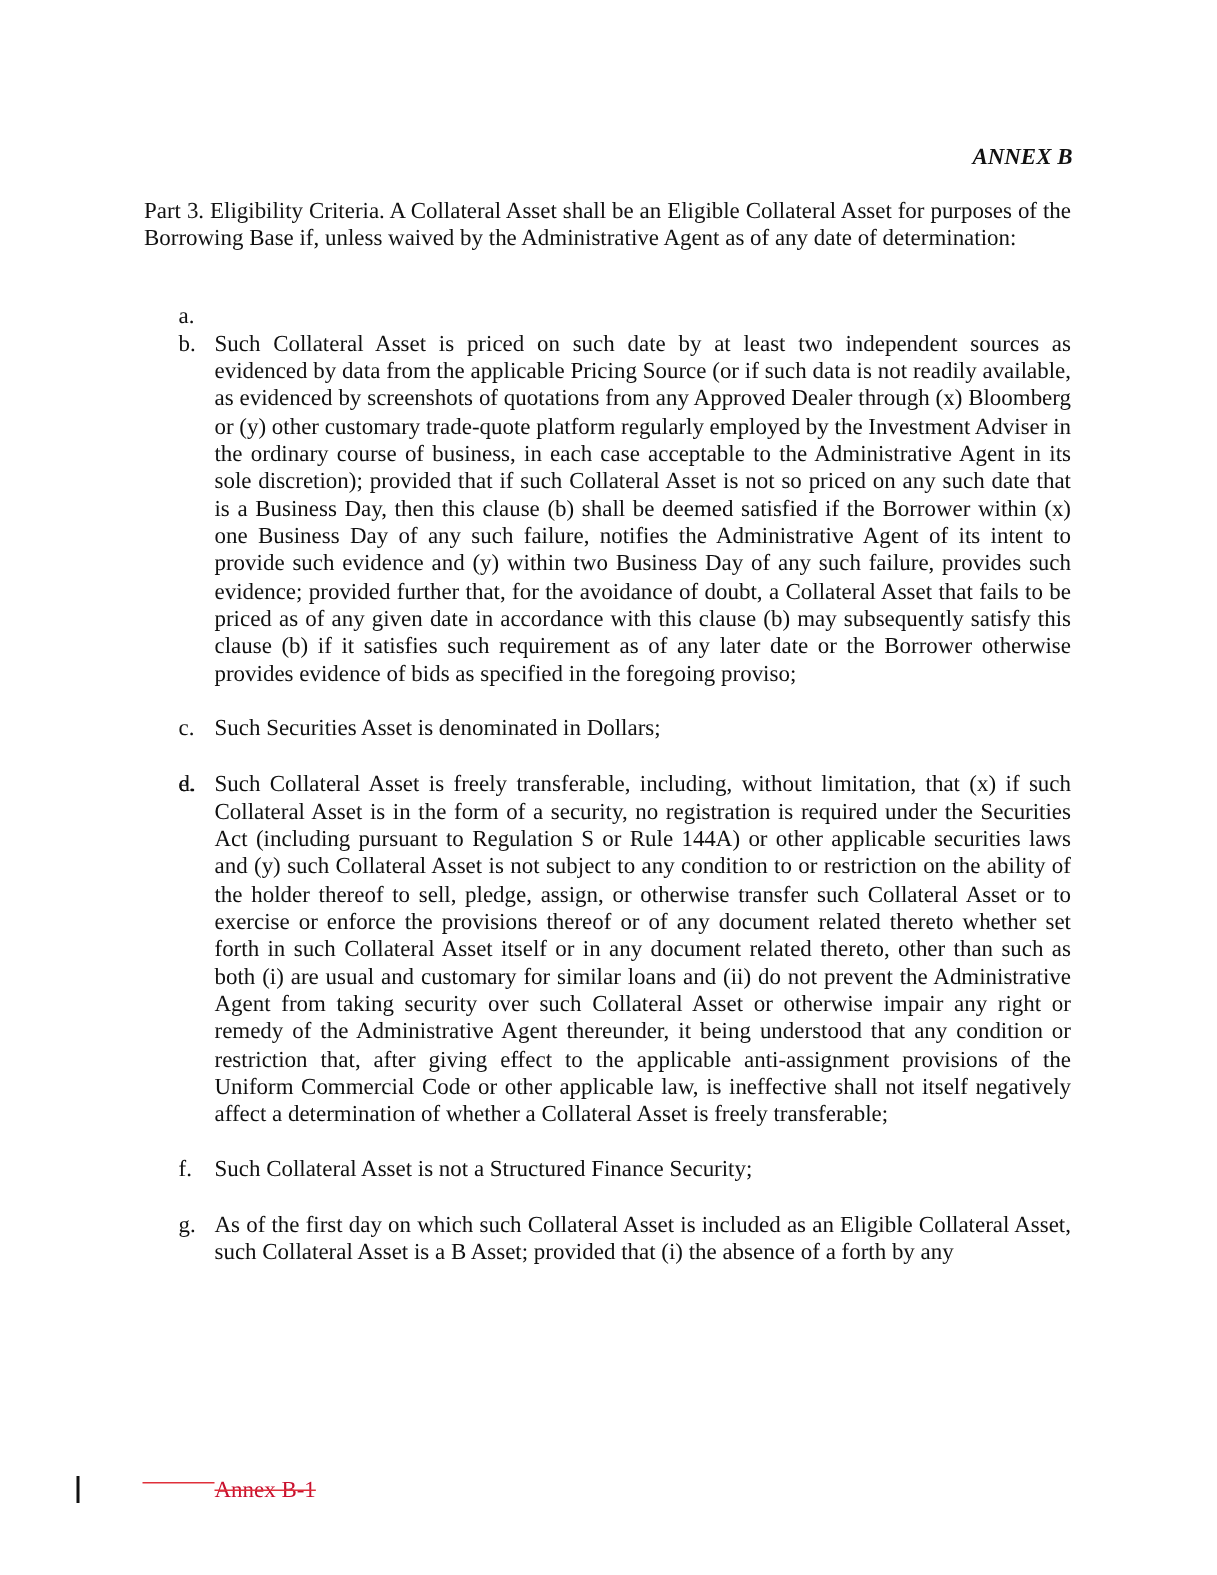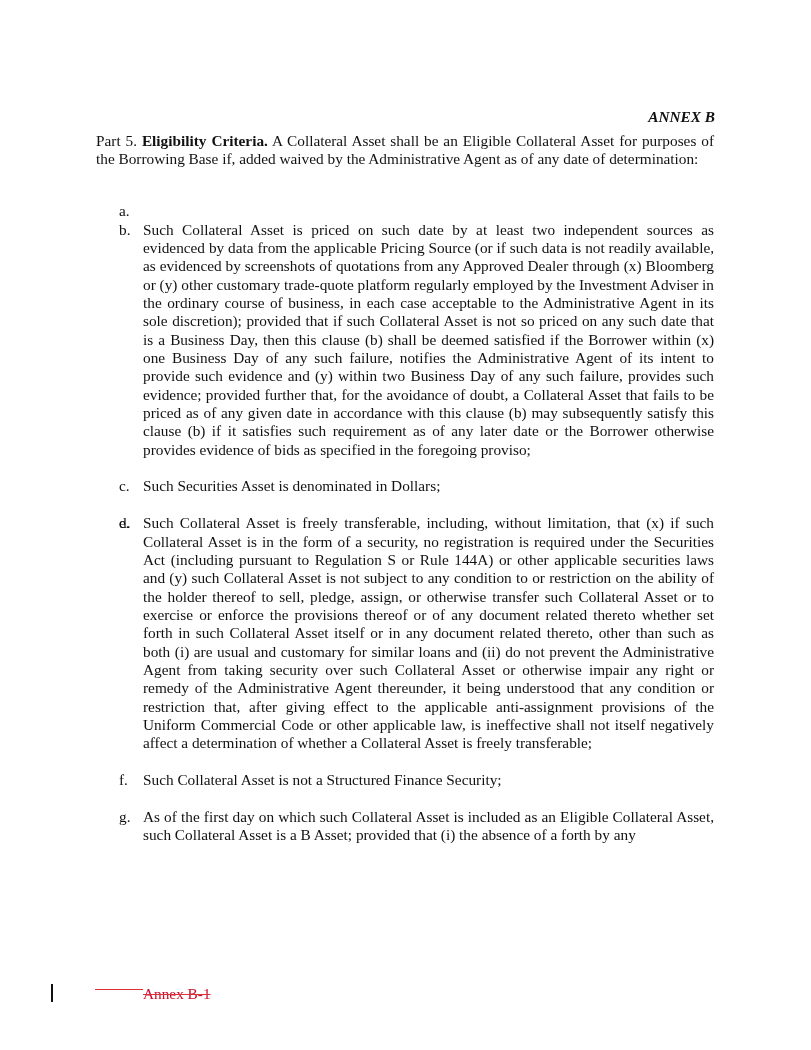--- a/index.html
+++ b/index.html
@@ -4,28 +4,28 @@
 <style>
   html, body { margin: 0; padding: 0; background: #ffffff; }
   body {
     width: 811px; height: 1050px; position: relative; overflow: hidden;
     font-family: "Liberation Serif", "DejaVu Serif", serif;
     color: #111111;
     font-size: 15.3px;
     line-height: 18.35px;
   }
   .annex-title {
-    position: absolute; top: 108px; right: 96px;
+    position: absolute; top: 96px; right: 96px;
     font-style: italic; font-weight: bold; font-size: 15.3px; text-align: center;
   }
   .intro {
     position: absolute; top: 132px; left: 96px; width: 618px;
     text-align: justify;
   }
-  .intro b { font-weight: bold; }
+  .intro b { font-weight: normal; }
   .list {
     position: absolute; top: 202px; left: 96px; width: 618px;
     margin: 0; padding: 0; list-style: none;
   }
   .item { position: relative; padding-left: 47px; margin-bottom: 18.5px; text-align: justify; }
   .item .lbl { position: absolute; left: 23px; top: 0; }
   .u { }
   .footer {
     position: absolute; top: 984px; left: 0; width: 744px; height: 22px;
   }
@@ -38,23 +38,23 @@
     white-space: pre;
   }
   .footer-tab { display: inline-block; width: 48px; border-bottom: 1px solid #e0303a; position: relative; top: -6px; height: 0; vertical-align: middle; }
 </style>
 </head>
 <body>
 
 <div class="annex-title">ANNEX B</div>
 
 <div class="intro">
-  <span>Part 5.</span>
+  <span>Part 3.</span>
   <b>Eligibility Criteria.</b>
-  <span>A Collateral Asset shall be an Eligible Collateral Asset for purposes of the Borrowing Base if, added waived by the Administrative Agent as of any date of determination:</span>
+  <span>A Collateral Asset shall be an Eligible Collateral Asset for purposes of the Borrowing Base if, unless waived by the Administrative Agent as of any date of determination:</span>
 </div>
 
 <ul class="list" id="criteria-list">
     <li class="item"><span class="lbl">a.</span></li>
     <li class="item"><span class="lbl">b.</span><span><span>Such Collateral Asset is priced on such date by at least two independent sources as evidenced by data from the applicable Pricing Source (or if such data is not readily available, as evidenced by screenshots of quotations from any Approved Dealer through (x) Bloomberg or (y) other customary trade-quote platform regularly employed by the Investment Adviser in the ordinary course of business, in each case acceptable to the Administrative Agent in its sole discretion); </span><span class="u">provided</span><span> that if such Collateral Asset is not so priced on any such date that is a Business Day, then this clause (b) shall be deemed satisfied if the Borrower within (x) one Business Day of any such failure, notifies the Administrative Agent of its intent to provide such evidence and (y) within two Business Day of any such failure, provides such evidence; </span><span class="u">provided</span><span> </span><span class="u">further</span><span> that, for the avoidance of doubt, a Collateral Asset that fails to be priced as of any given date in accordance with this clause (b) may subsequently satisfy this clause (b) if it satisfies such requirement as of any later date or the Borrower otherwise provides evidence of bids as specified in the foregoing proviso;</span></span></li>
     <li class="item"><span class="lbl">c.</span><span><span>Such Securities Asset is denominated in Dollars;</span></span></li>
     <li class="item"><span class="lbl">d.</span></li>
     <li class="item"><span class="lbl">e.</span><span><span>Such Collateral Asset is freely transferable, including, without limitation, that (x) if such Collateral Asset is in the form of a security, no registration is required under the Securities Act (including pursuant to Regulation S or Rule 144A) or other applicable securities laws and (y) such Collateral Asset is not subject to any condition to or restriction on the ability of the holder thereof to sell, pledge, assign, or otherwise transfer such Collateral Asset or to exercise or enforce the provisions thereof or of any document related thereto whether set forth in such Collateral Asset itself or in any document related thereto, other than such as both (i) are usual and customary for similar loans and (ii) do not prevent the Administrative Agent from taking security over such Collateral Asset or otherwise impair any right or remedy of the Administrative Agent thereunder, it being understood that any condition or restriction that, after giving effect to the applicable anti-assignment provisions of the Uniform Commercial Code or other applicable law, is ineffective shall not itself negatively affect a determination of whether a Collateral Asset is freely transferable;</span></span></li>
     <li class="item"><span class="lbl">f.</span><span><span>Such Collateral Asset is not a Structured Finance Security;</span></span></li>
     <li class="item"><span class="lbl">g.</span><span><span>As of the first day on which such Collateral Asset is included as an Eligible Collateral Asset, such Collateral Asset is a B Asset; </span><span class="u">provided</span><span> that (i) the absence of a forth by any</span></span></li>

